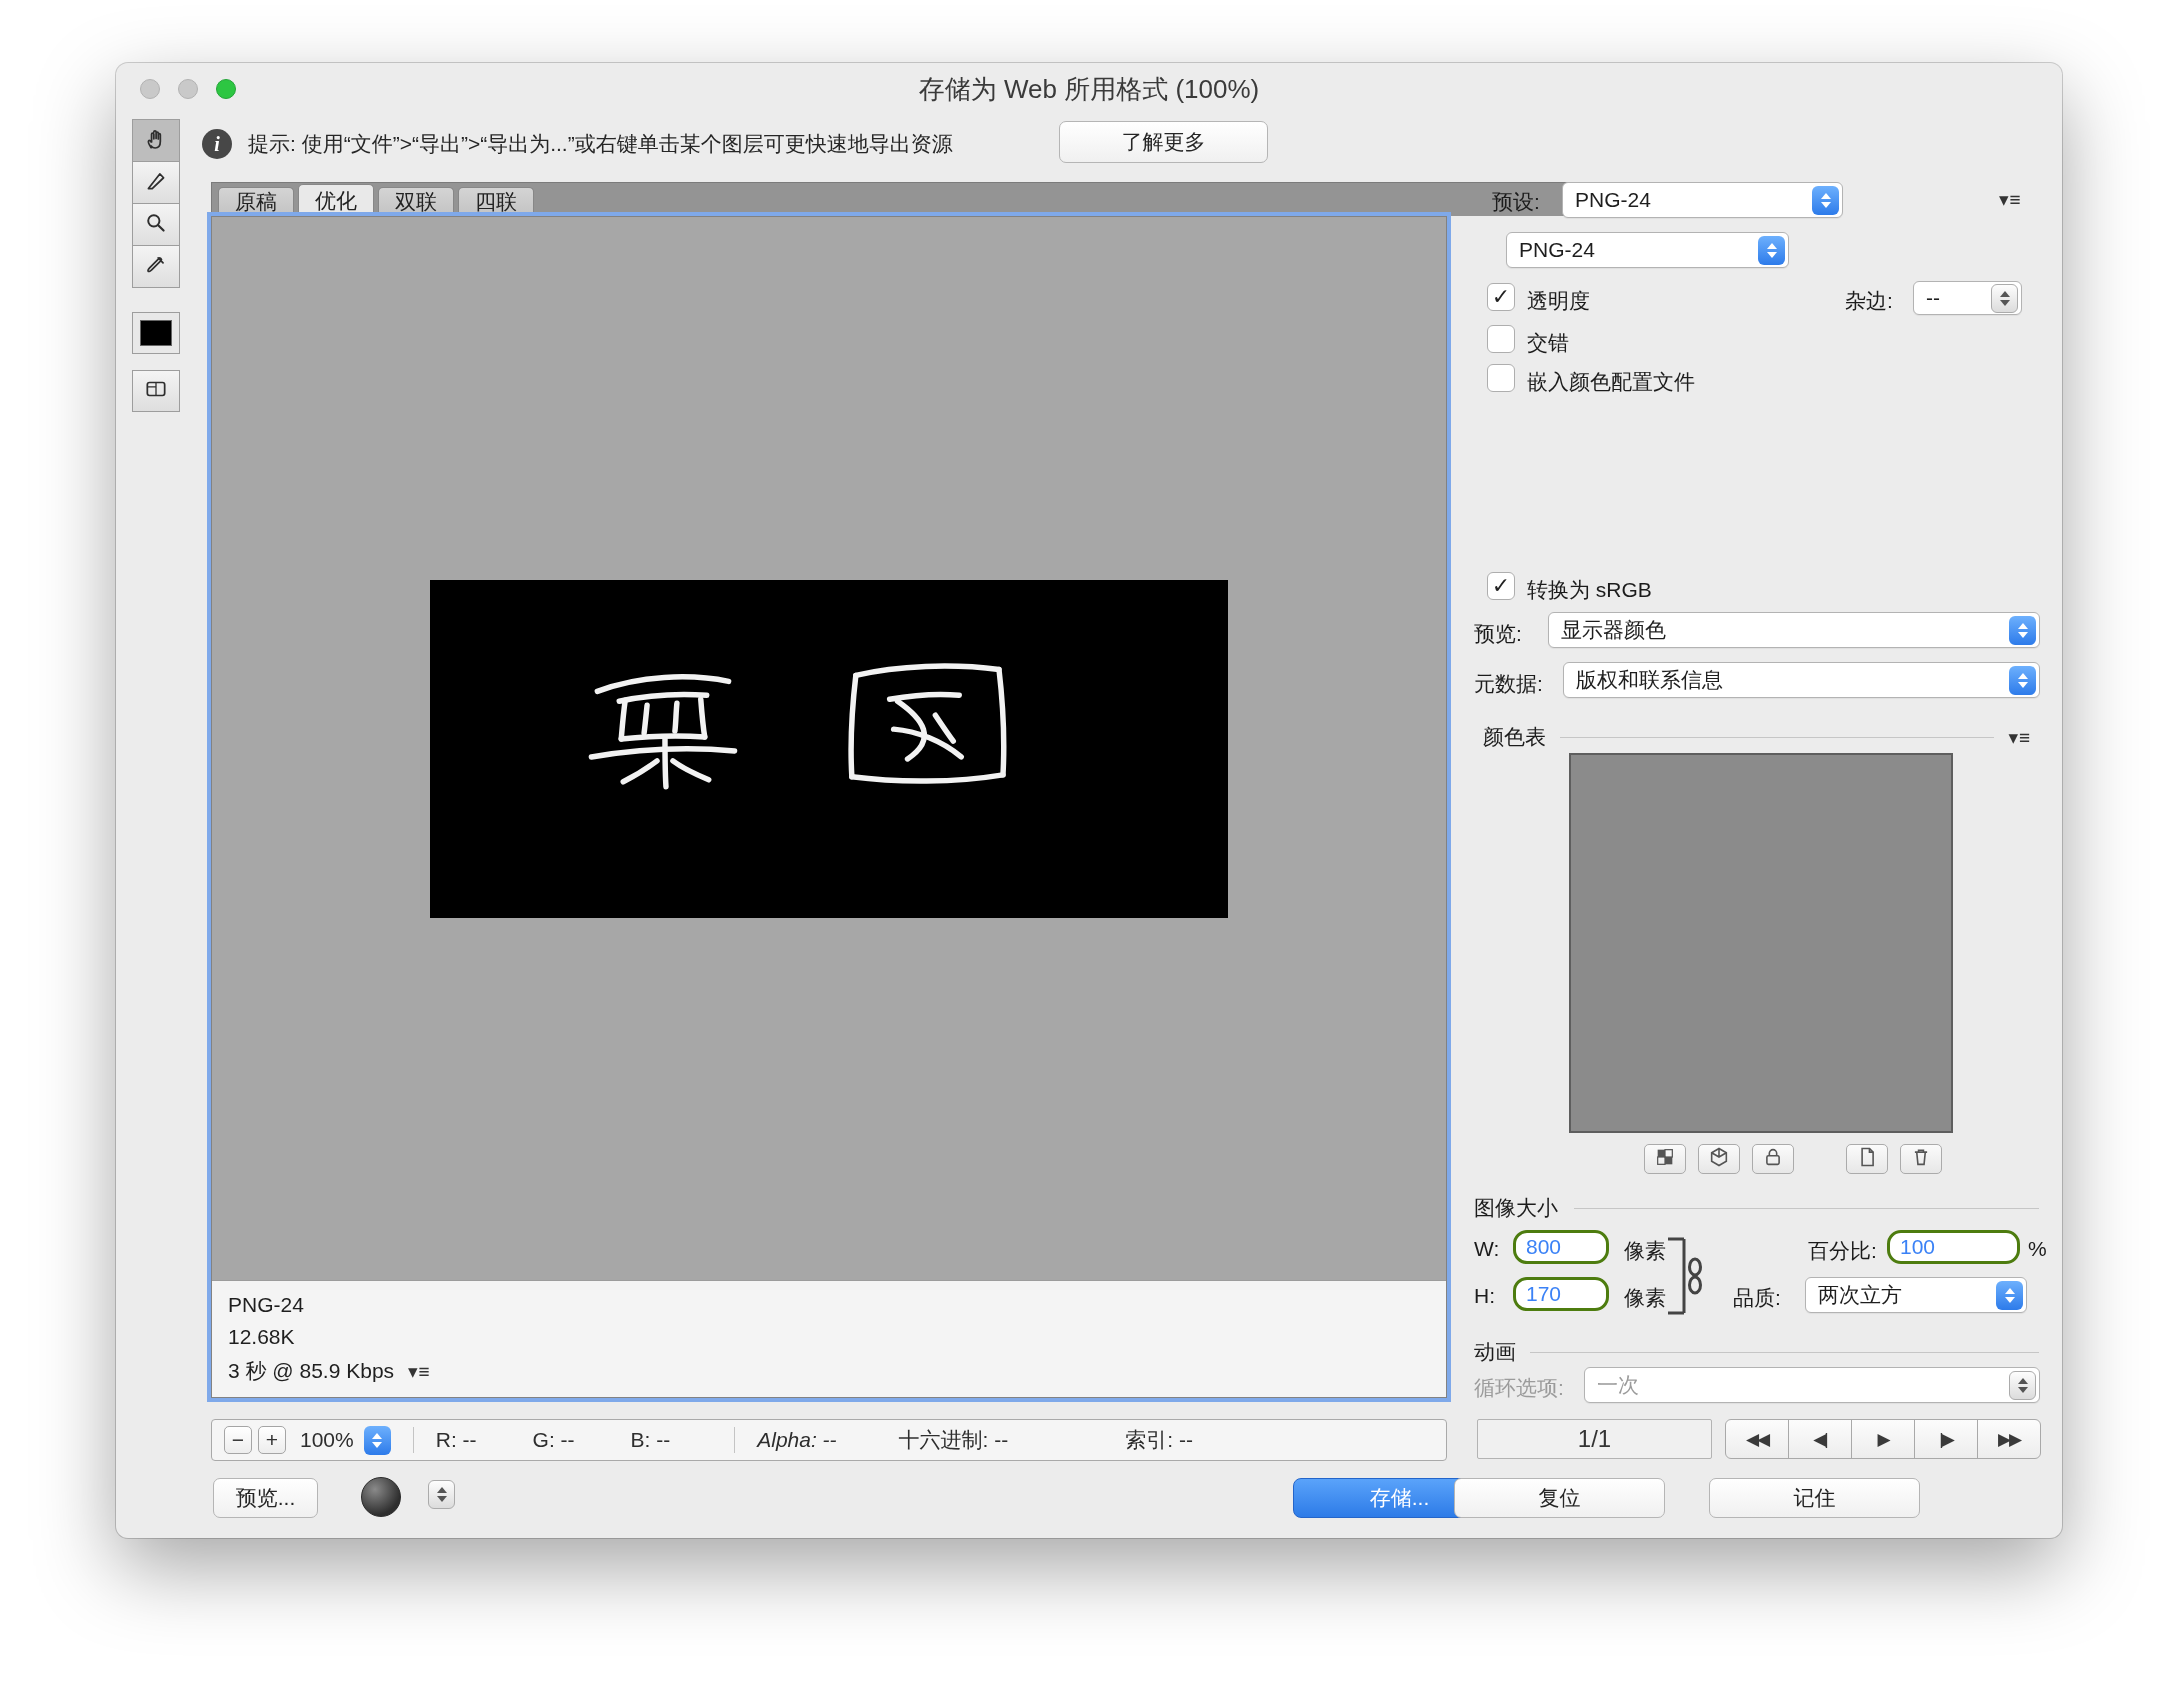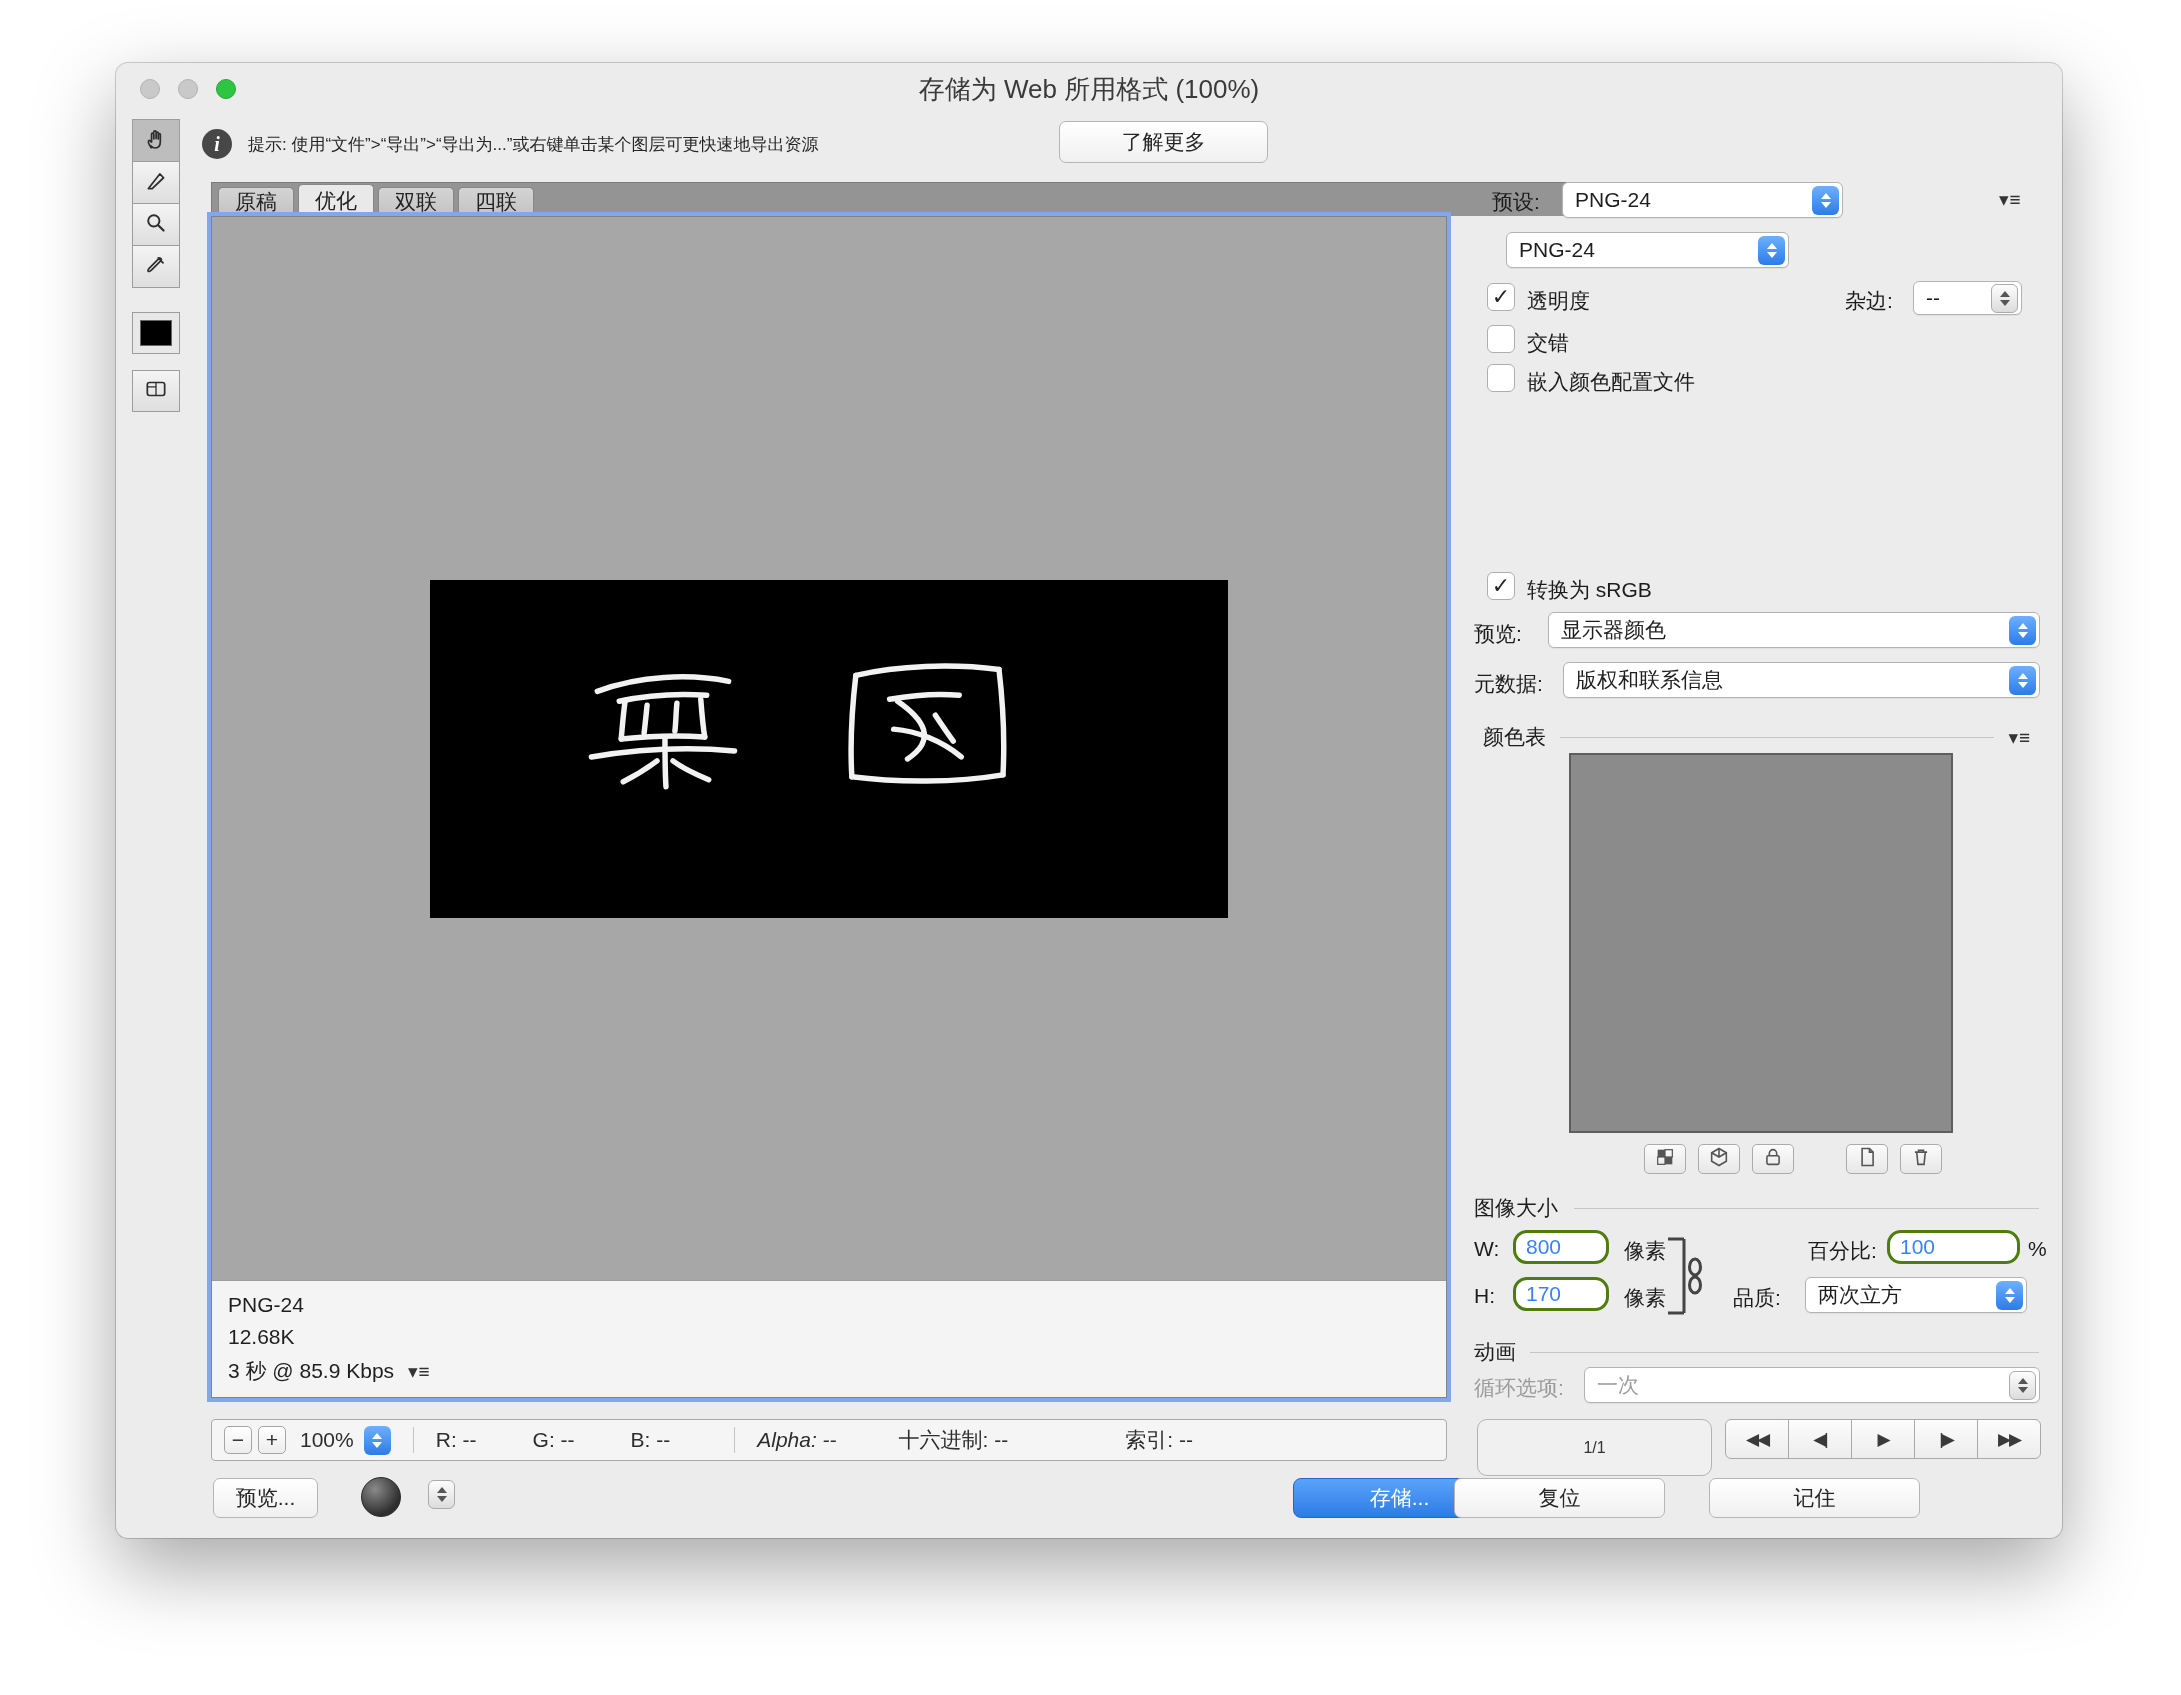--- a/index.html
+++ b/index.html
@@ -12,21 +12,21 @@
   .traffic{position:absolute;top:16px;left:24px;display:flex;gap:18px;}
   .light{width:20px;height:20px;border-radius:50%;}
   .light.gray{background:#c9c9c9;border:1px solid #b2b2b2;}
   .light.green{background:#2dc642;border:1px solid #24a538;}
   .wtitle{text-align:center;line-height:52px;font-size:26px;color:#3a3a3a;}
   
   .hintbar{position:absolute;top:58px;left:86px;height:46px;display:flex;align-items:center;gap:16px;}
   .info-icon{width:30px;height:30px;border-radius:50%;background:#474747;color:#fff;font-size:20px;
     font-weight:bold;font-style:italic;display:flex;align-items:center;justify-content:center;
     font-family:"Liberation Serif",serif;}
-  .hint-text{font-size:17px;color:#262626;}
+  .hint-text{font-size:21px;color:#262626;}
   .btn{background:linear-gradient(#ffffff,#f0f0f0);border:1px solid #b5b5b5;border-radius:7px;
     font-size:21px;color:#262626;display:flex;align-items:center;justify-content:center;}
   .learn-more{position:absolute;left:943px;top:58px;width:209px;height:42px;}
   
   .tools{position:absolute;left:16px;top:57px;width:48px;display:flex;flex-direction:column;}
   .tool{width:48px;height:43px;background:linear-gradient(#f4f4f4,#dedede);border:1px solid #9d9d9d;
     margin-top:-1px;display:flex;align-items:center;justify-content:center;}
   .tool.selected{background:#bdbdbd;}
   .swatch-btn{margin-top:24px;width:48px;height:42px;border:1px solid #9d9d9d;background:#e8e8e8;
     display:flex;align-items:center;justify-content:center;}
@@ -90,23 +90,23 @@
   .sec-head{position:absolute;display:flex;align-items:center;gap:14px;font-size:21px;color:#1c1c1c;}
   .sec-line{flex:1;height:1px;background:#c6c6c6;}
   .pmenu{font-size:19px;color:#333;letter-spacing:1px;white-space:nowrap;}
   .pmenu.abs{position:absolute;}
   .ct-box{position:absolute;left:1453px;top:690px;width:384px;height:380px;background:#8b8b8b;
     border:2px solid #5e5e5e;}
   .ct-icons{position:absolute;left:1528px;top:1081px;display:flex;}
   .ct-btn{width:42px;height:30px;background:linear-gradient(#fbfbfb,#e7e7e7);border:1px solid #ababab;
     border-radius:5px;display:flex;align-items:center;justify-content:center;margin-right:12px;}
   .ct-btn.gap{margin-left:40px;}
-  .framebox{position:absolute;left:1361px;top:1356px;width:235px;height:57px;background:#f0f0f0;
-    border:1px solid #b3b3b3;border-radius:10px;display:flex;align-items:center;justify-content:center;
-    font-size:16px;color:#333;}
+  .framebox{position:absolute;left:1361px;top:1356px;width:235px;height:40px;background:#f0f0f0;
+    border:1px solid #b3b3b3;border-radius:2px;display:flex;align-items:center;justify-content:center;
+    font-size:24px;color:#333;}
   .playgroup{position:absolute;left:1609px;top:1356px;display:flex;}
   .playbtn{width:64px;height:40px;background:linear-gradient(#fcfcfc,#ededed);border:1px solid #a9a9a9;
     margin-left:-1px;display:flex;align-items:center;justify-content:center;font-size:17px;color:#3a3a3a;
     letter-spacing:-2px;}
   .playbtn:first-child{border-radius:6px 0 0 6px;margin-left:0;}
   .playbtn:last-child{border-radius:0 6px 6px 0;}
   .linksvg{position:absolute;left:1548px;top:1170px;}
 </style>
 </head>
 <body>

